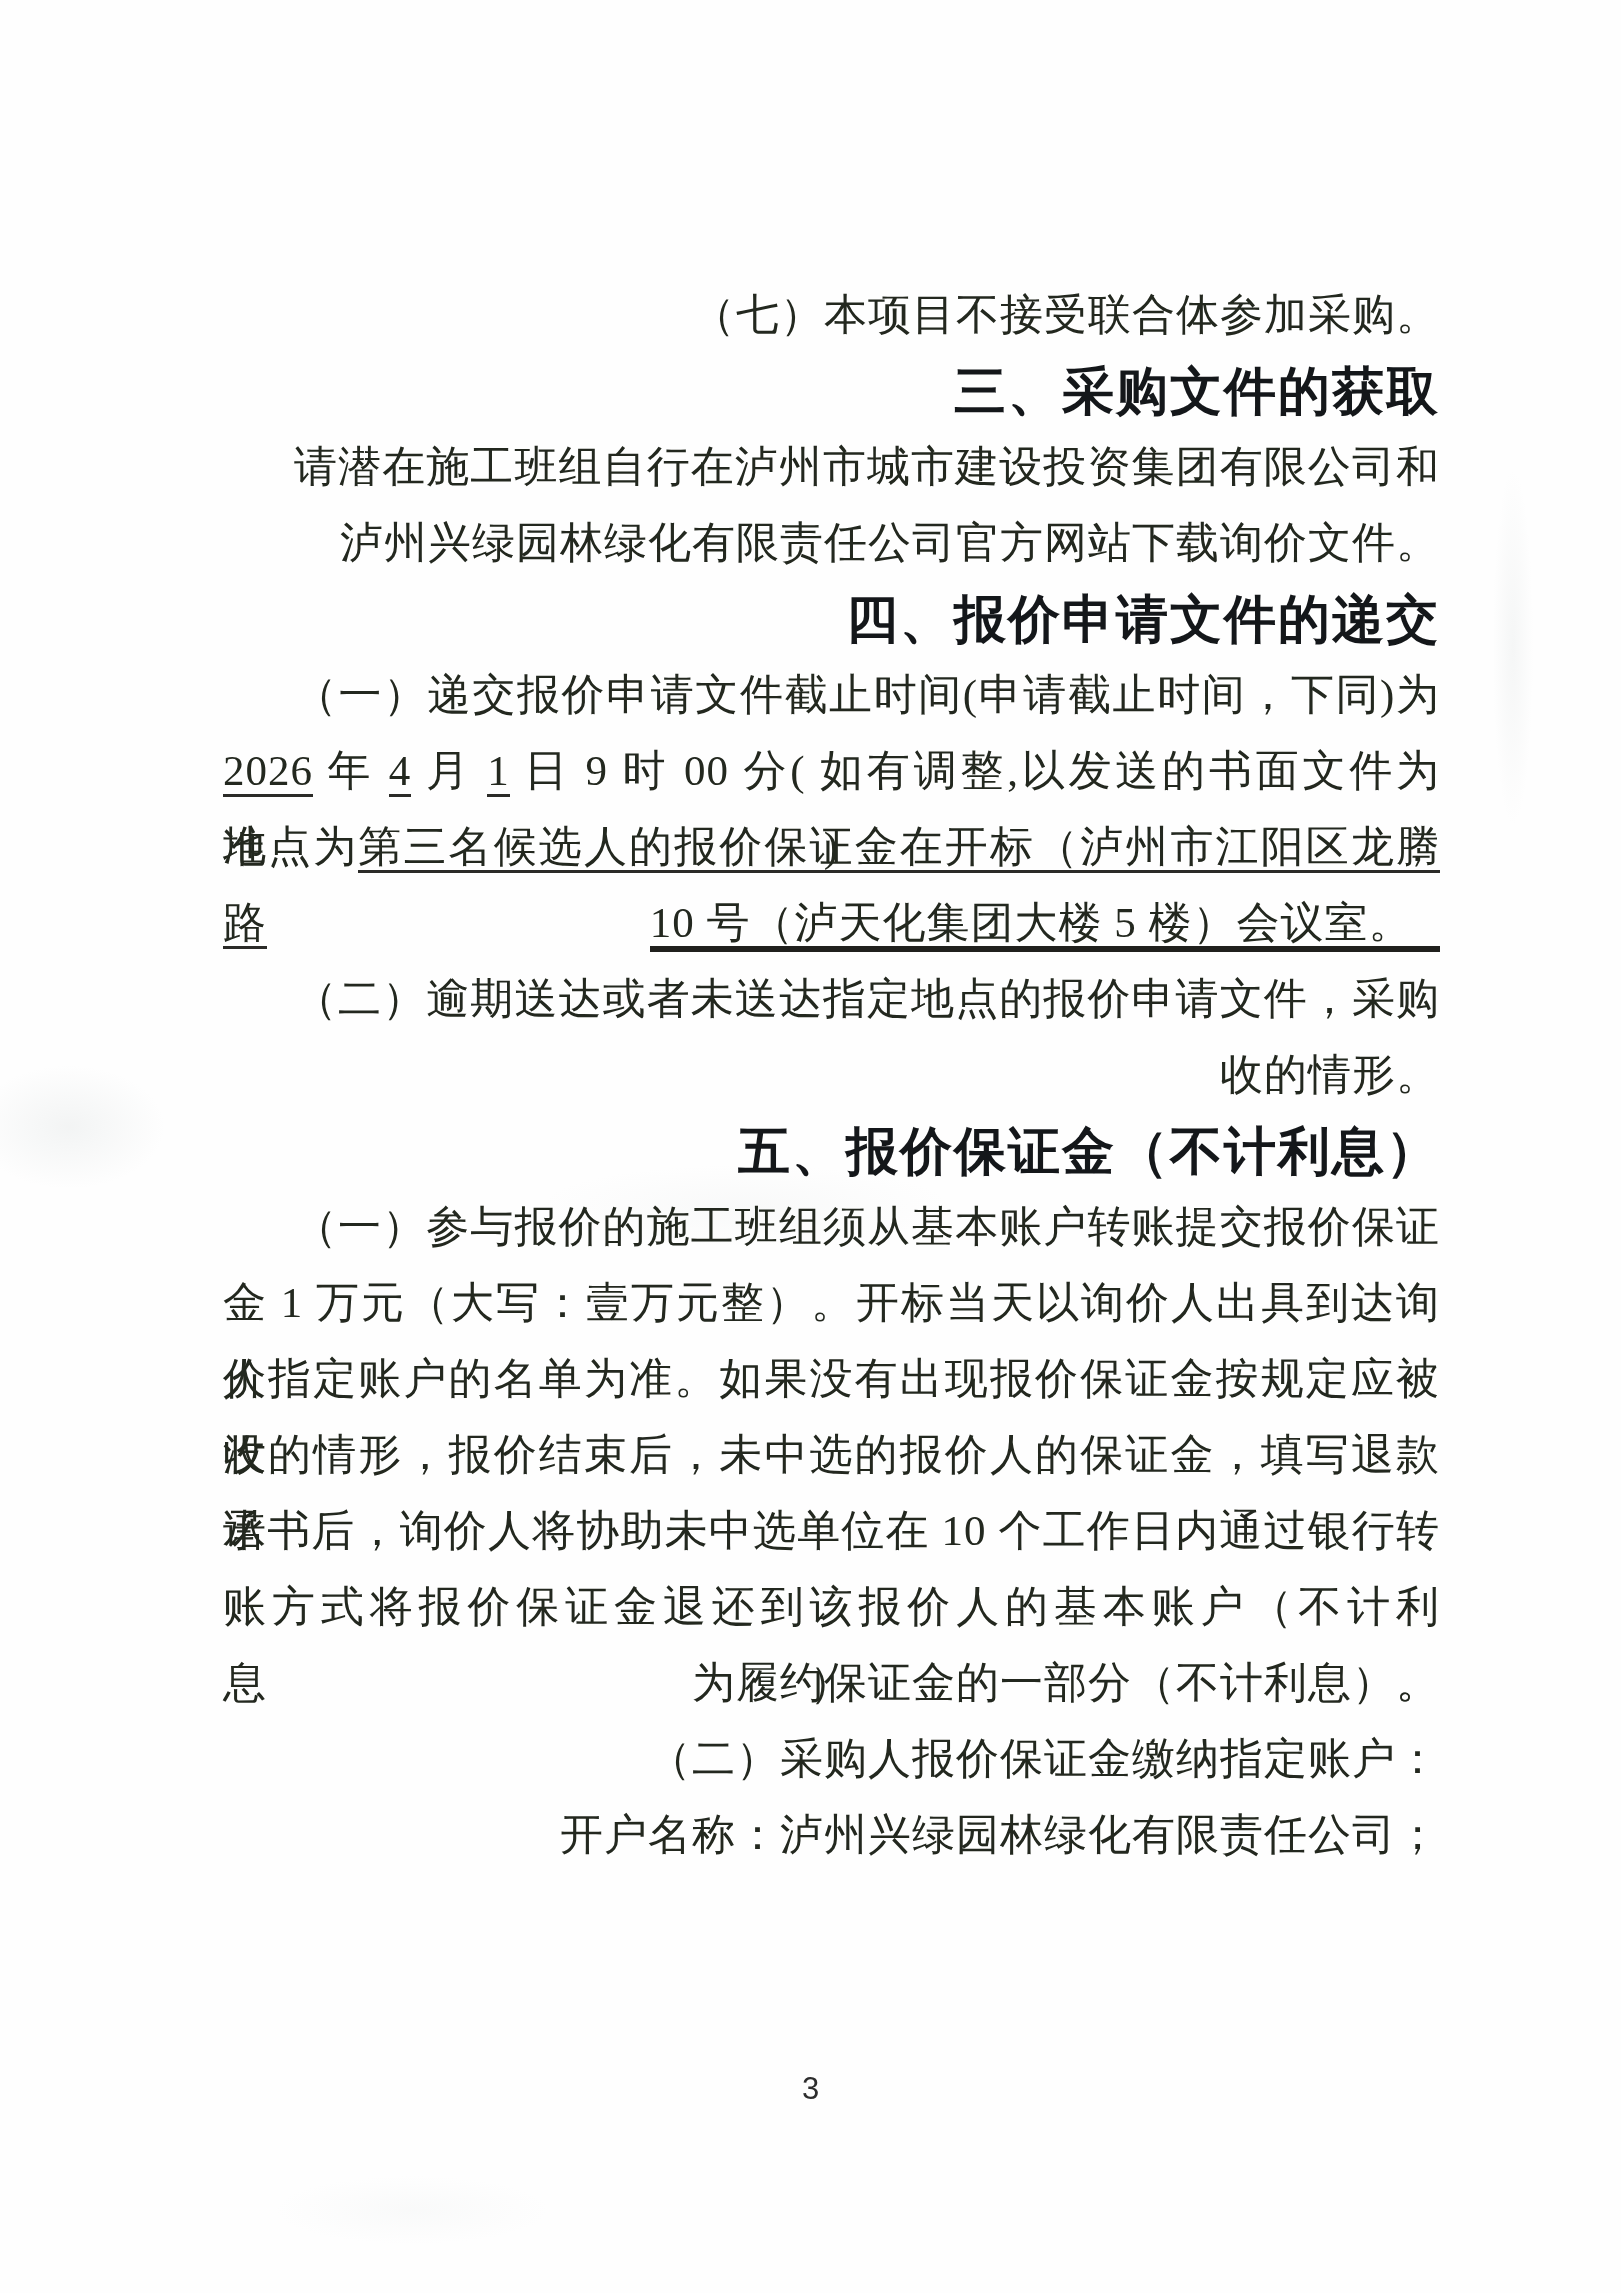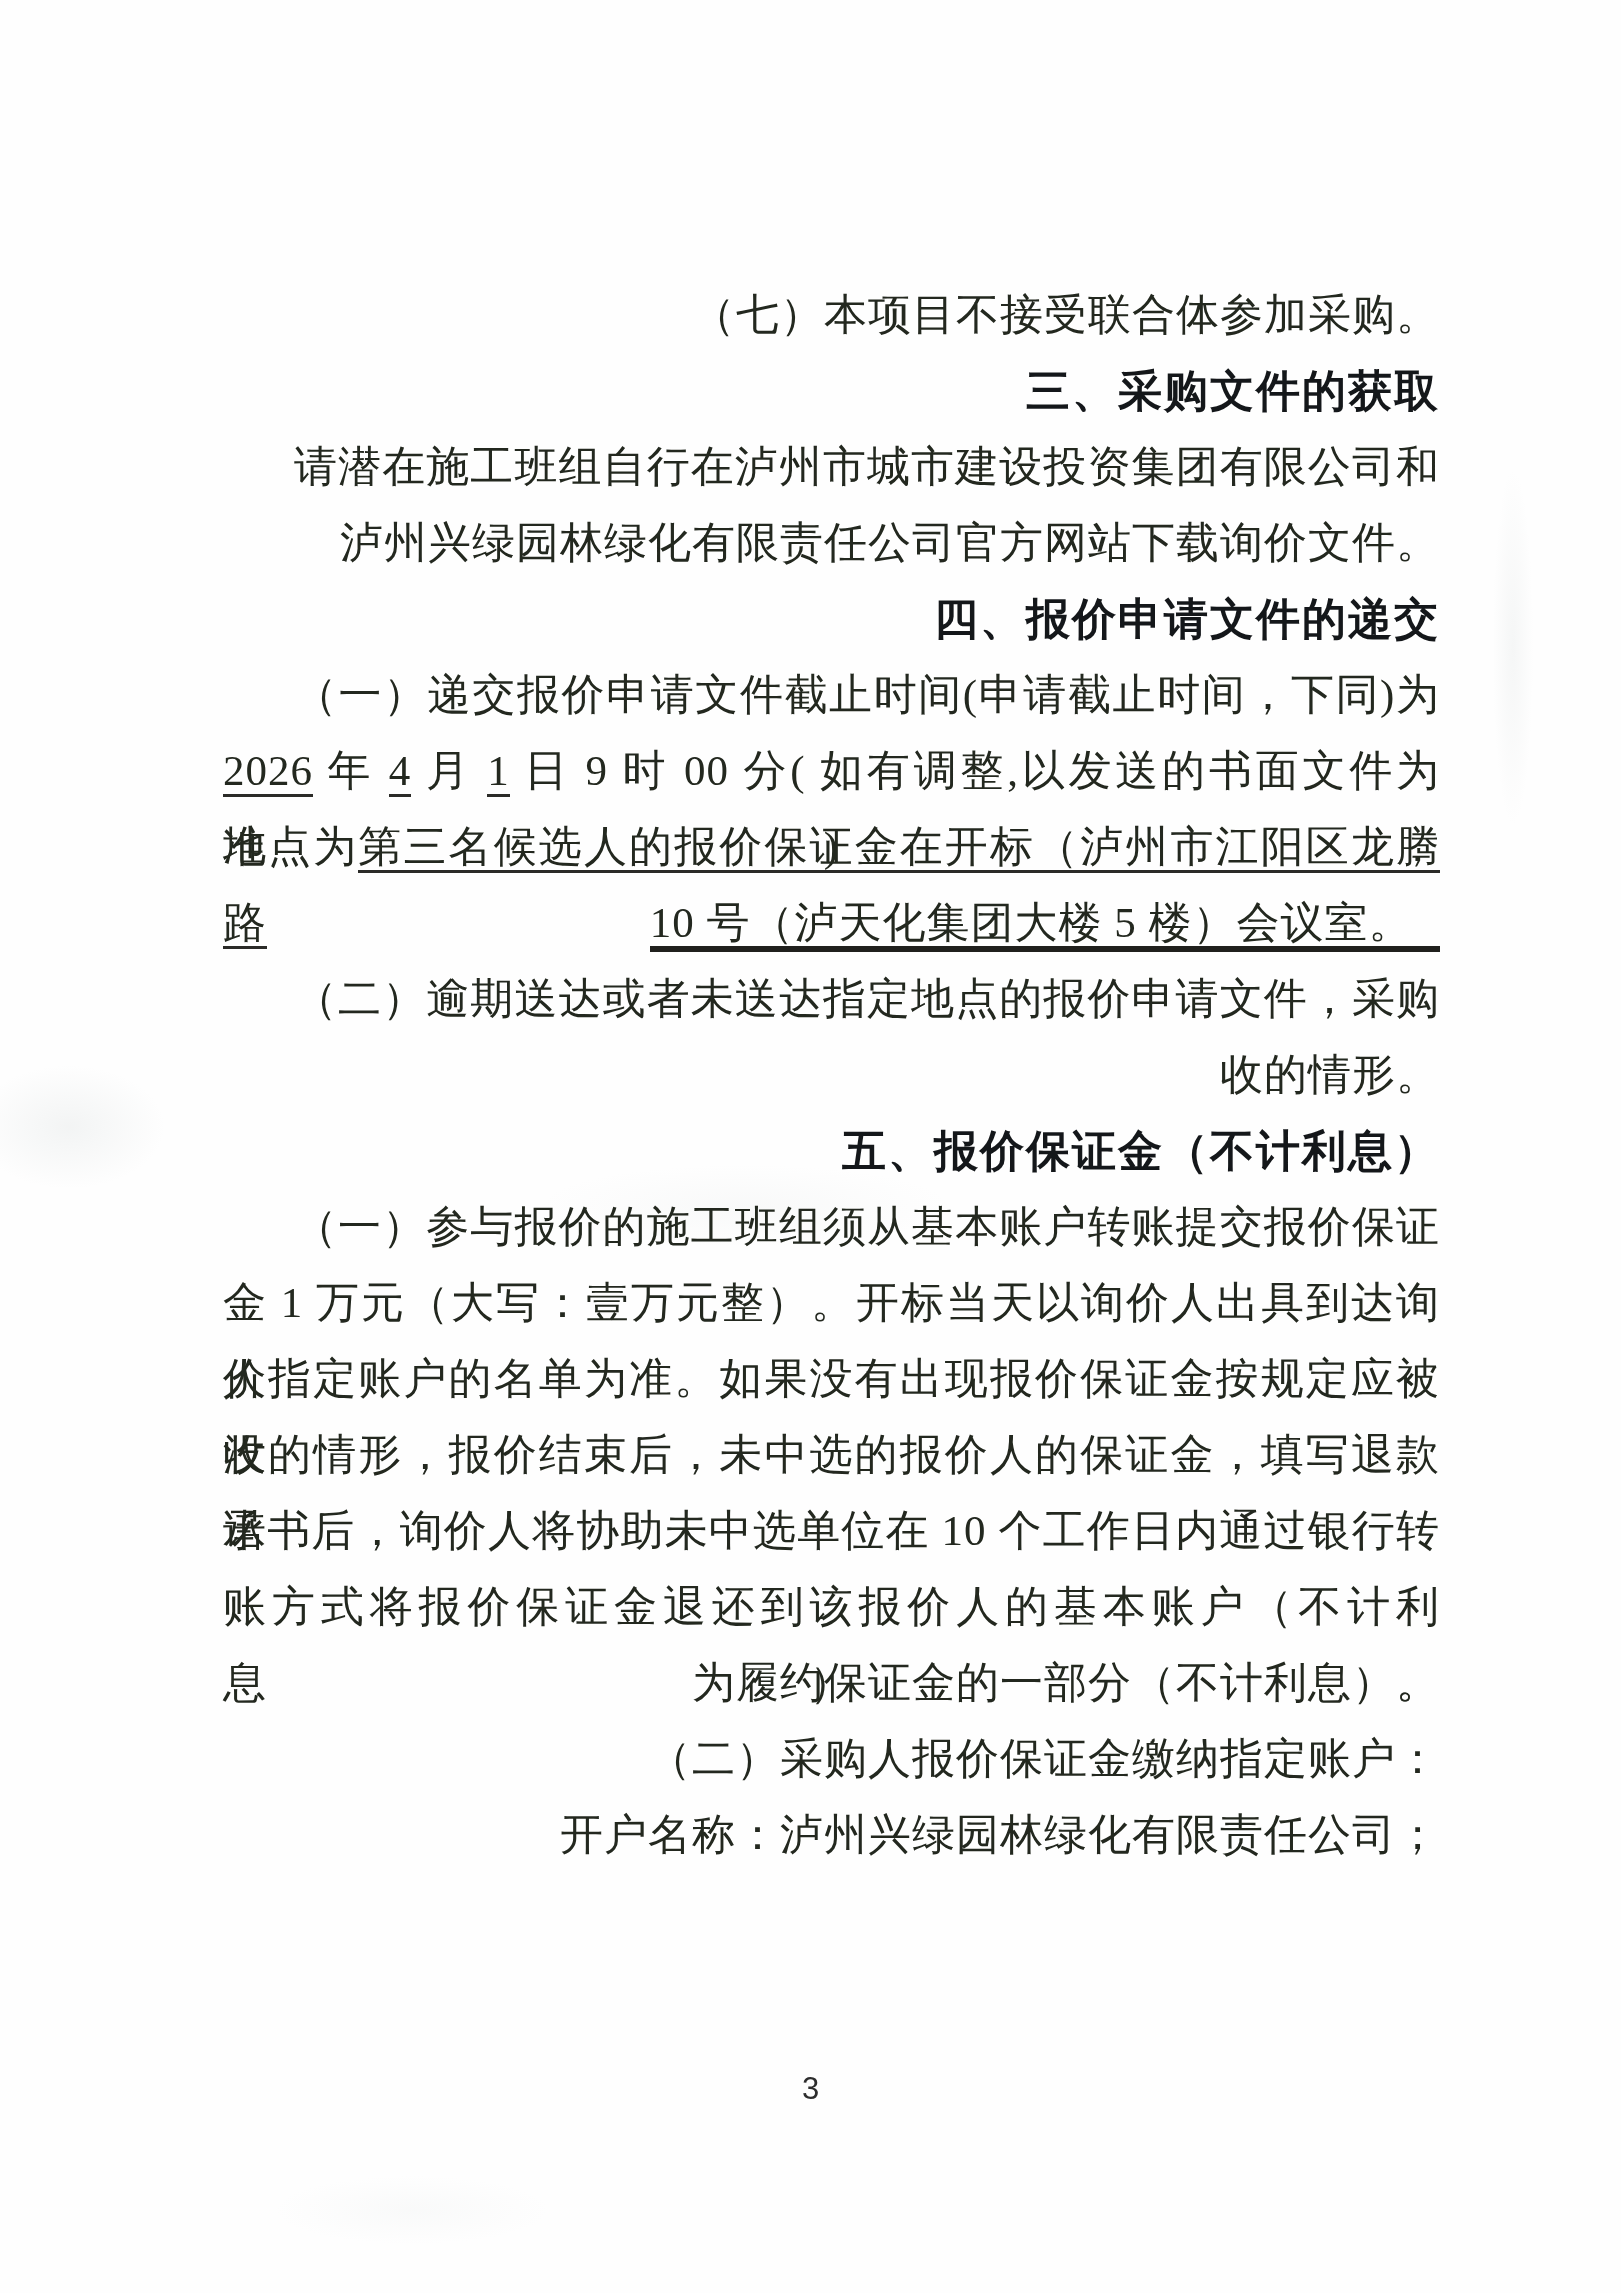--- a/index.html
+++ b/index.html
@@ -21,21 +21,21 @@
     position:absolute;left:223px;top:277px;width:1217px;
   }
   .line{
     height:76px;line-height:76px;font-size:43px;color:#23281f;
     white-space:normal;letter-spacing:1px;text-align:right;
   }
   .line.justify{text-align:justify;text-align-last:justify;text-justify:inter-character;}
   .line.indent{text-indent:71px;}
   .line.heading{
     font-family:"Liberation Sans", sans-serif;font-weight:700;
-    font-size:44px;color:#14171a;letter-spacing:2px;
+    font-size:52px;color:#14171a;letter-spacing:2px;
   }
   .u-thin{border-bottom:3.9px solid #2b2b28;}
   .u-thick{border-bottom:6.9px solid #20201d;padding-right:27.4px;}
   .page-number{
     position:absolute;top:2064px;left:0;width:1621px;height:49px;
     line-height:49px;text-align:center;font-size:31px;color:#2d2d2d;
     font-family:"Liberation Sans", sans-serif;
   }
 </style>
 </head>

